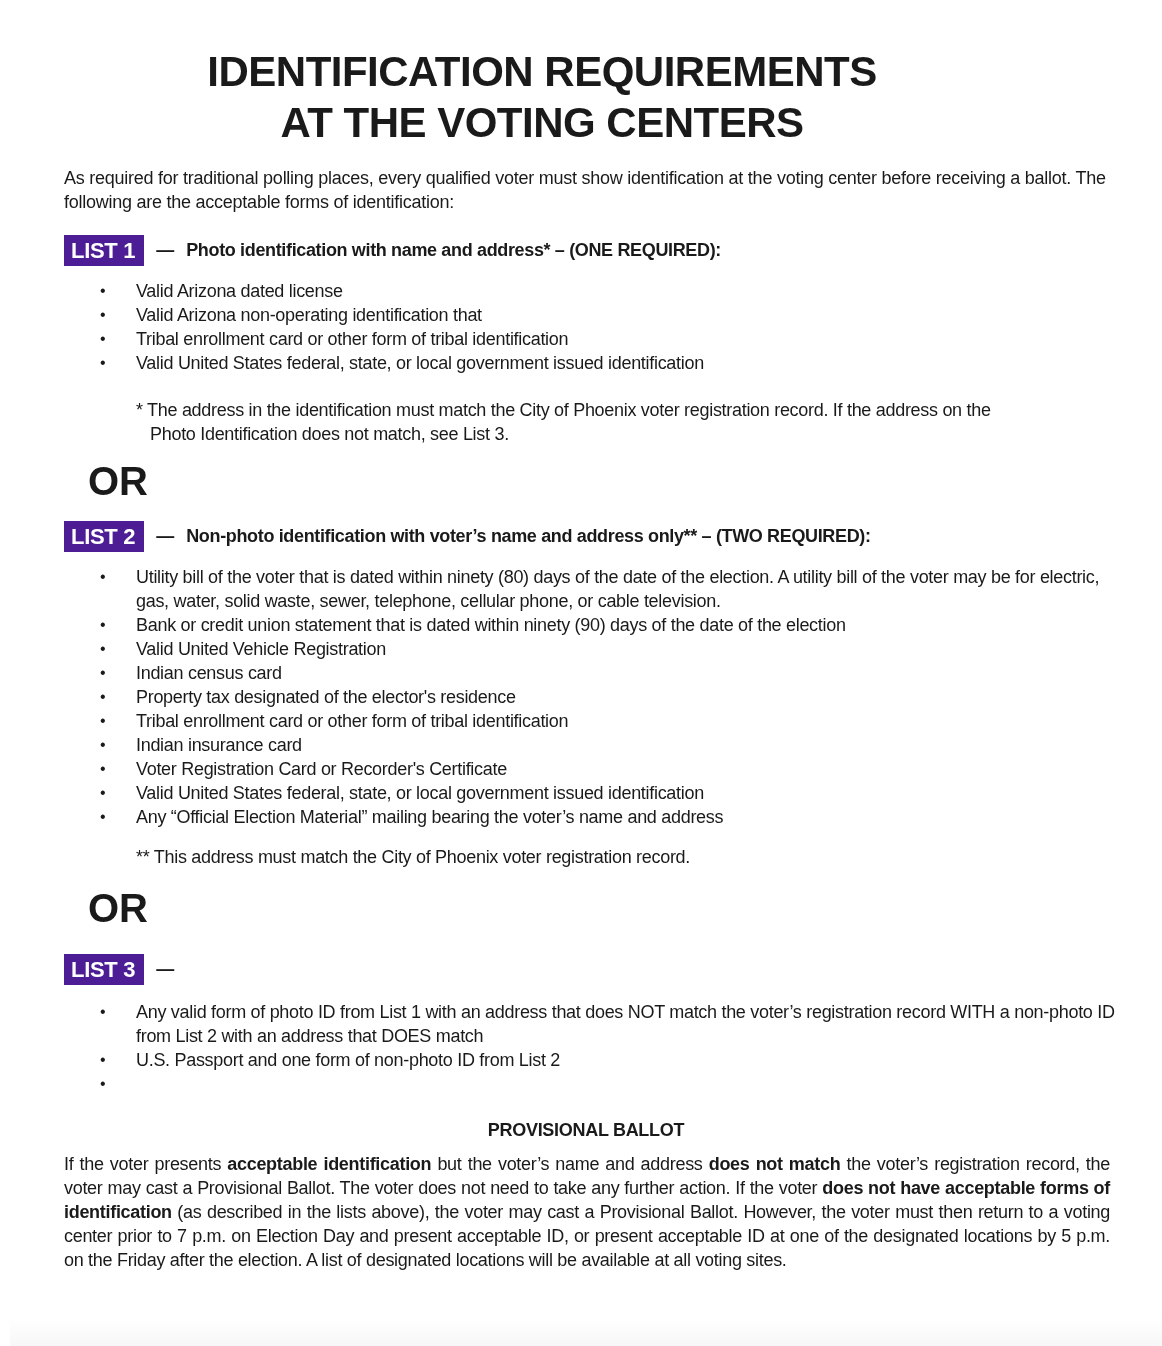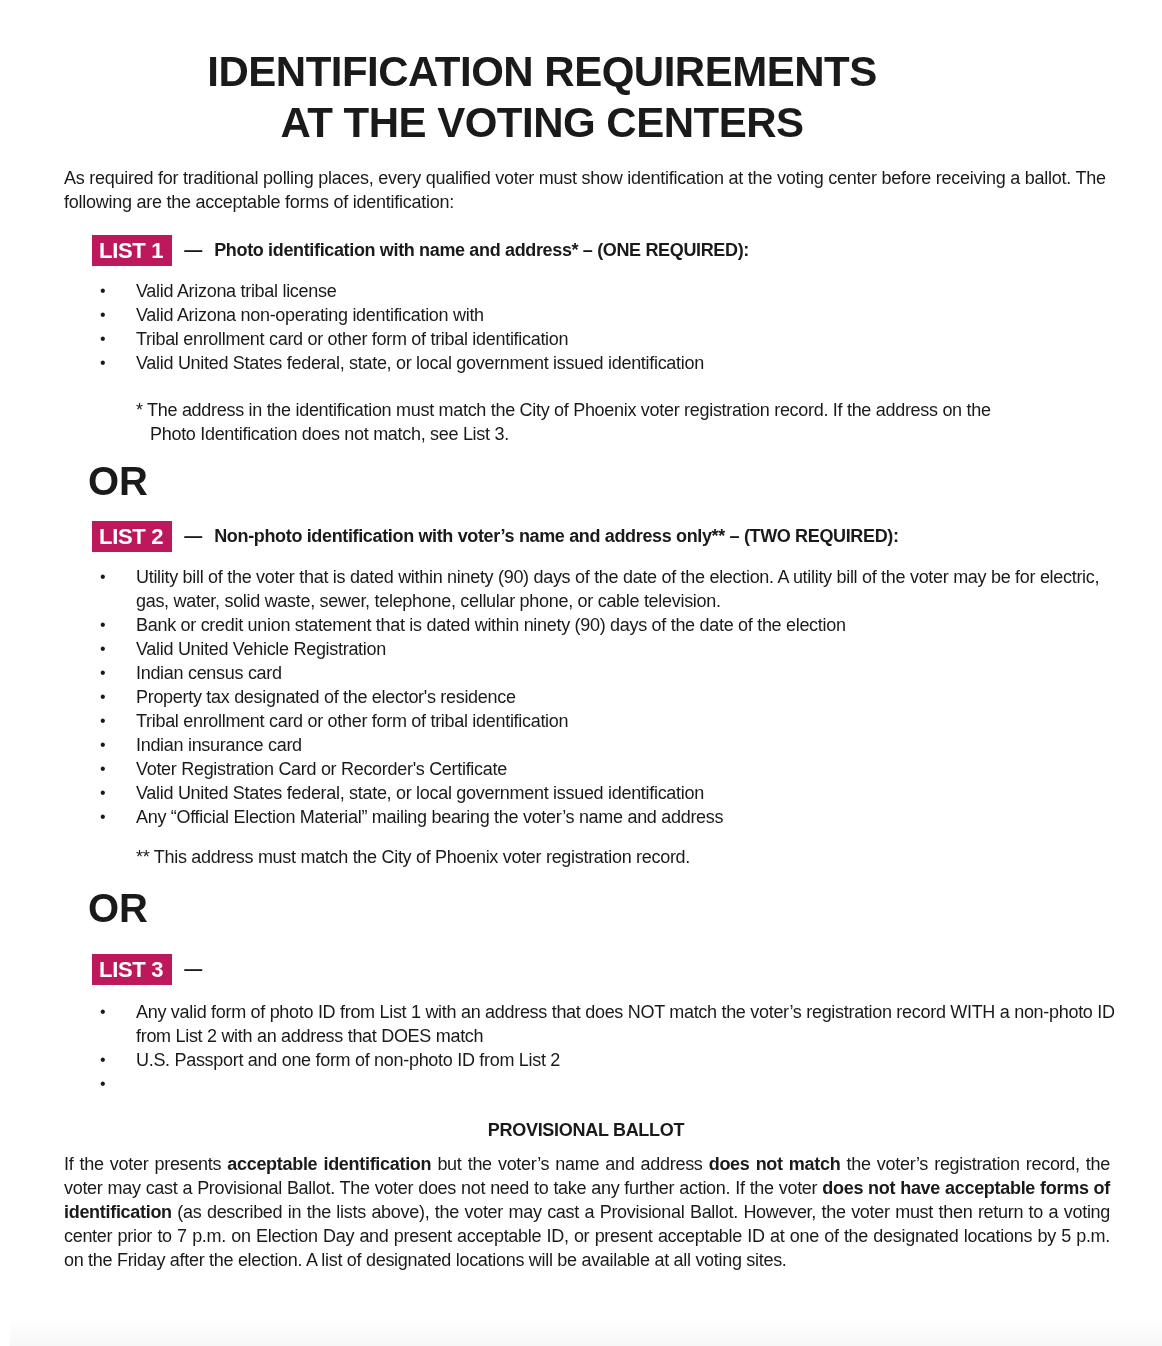--- a/index.html
+++ b/index.html
@@ -22,26 +22,25 @@
     .intro {
       position: absolute; left: 64px; top: 166px; width: 1050px;
       font-size: 18px; line-height: 24px;
       letter-spacing: -0.25px;
     }
     .list-head {
       position: absolute; left: 64px; height: 31px;
       display: flex; align-items: center;
     }
     .list-badge {
-      background: #be185d; color: #ffffff;
+      background: #4c1d95; color: #ffffff;
       font-weight: bold; font-size: 22px;
       height: 31px; line-height: 31px;
       padding: 0 9px 0 7px;
       letter-spacing: -0.3px;
-      margin-left: 28px;
     }
     .list-dash {
       font-weight: bold; font-size: 18px; margin: 0 12px 0 12px;
     }
     .list-desc {
       font-weight: bold; font-size: 18px; letter-spacing: -0.35px;
     }
     ul.bullets {
       position: absolute; left: 64px; width: 1060px; list-style: none;
     }
@@ -88,39 +87,39 @@
   </div>
 
   <p class="intro">As required for traditional polling places, every qualified voter must show identification at the voting center before receiving a ballot. The following are the acceptable forms of identification:</p>
 
   <div class="list-head" style="top:235px;">
     <span class="list-badge">LIST 1</span>
     <span class="list-dash">—</span>
     <span class="list-desc">Photo identification with name and address* – (ONE REQUIRED):</span>
   </div>
   <ul class="bullets" style="top:279px;">
-    <li><span class="dot">•</span><span>Valid Arizona tribal license</span></li>
-    <li><span class="dot">•</span><span>Valid Arizona non-operating identification with</span></li>
+    <li><span class="dot">•</span><span>Valid Arizona dated license</span></li>
+    <li><span class="dot">•</span><span>Valid Arizona non-operating identification that</span></li>
     <li><span class="dot">•</span><span>Tribal enrollment card or other form of tribal identification</span></li>
     <li><span class="dot">•</span><span>Valid United States federal, state, or local government issued identification</span></li>
   </ul>
   <div class="note" style="top:398px;">
     <span>* The address in the identification must match the City of Phoenix voter registration record. If the address on the</span>
     <span class="cont">Photo Identification does not match, see List 3.</span>
   </div>
 
   <div class="or" style="top:459px;">OR</div>
 
   <div class="list-head" style="top:521px;">
     <span class="list-badge">LIST 2</span>
     <span class="list-dash">—</span>
     <span class="list-desc">Non-photo identification with voter’s name and address only** – (TWO REQUIRED):</span>
   </div>
   <ul class="bullets" style="top:565px;">
-    <li><span class="dot">•</span><span>Utility bill of the voter that is dated within ninety (90) days of the date of the election. A utility bill of the voter may be for electric, gas, water, solid waste, sewer, telephone, cellular phone, or cable television.</span></li>
+    <li><span class="dot">•</span><span>Utility bill of the voter that is dated within ninety (80) days of the date of the election. A utility bill of the voter may be for electric, gas, water, solid waste, sewer, telephone, cellular phone, or cable television.</span></li>
     <li><span class="dot">•</span><span>Bank or credit union statement that is dated within ninety (90) days of the date of the election</span></li>
     <li><span class="dot">•</span><span>Valid United Vehicle Registration</span></li>
     <li><span class="dot">•</span><span>Indian census card</span></li>
     <li><span class="dot">•</span><span>Property tax designated of the elector's residence</span></li>
     <li><span class="dot">•</span><span>Tribal enrollment card or other form of tribal identification</span></li>
     <li><span class="dot">•</span><span>Indian insurance card</span></li>
     <li><span class="dot">•</span><span>Voter Registration Card or Recorder's Certificate</span></li>
     <li><span class="dot">•</span><span>Valid United States federal, state, or local government issued identification</span></li>
     <li><span class="dot">•</span><span>Any “Official Election Material” mailing bearing the voter’s name and address</span></li>
   </ul>

